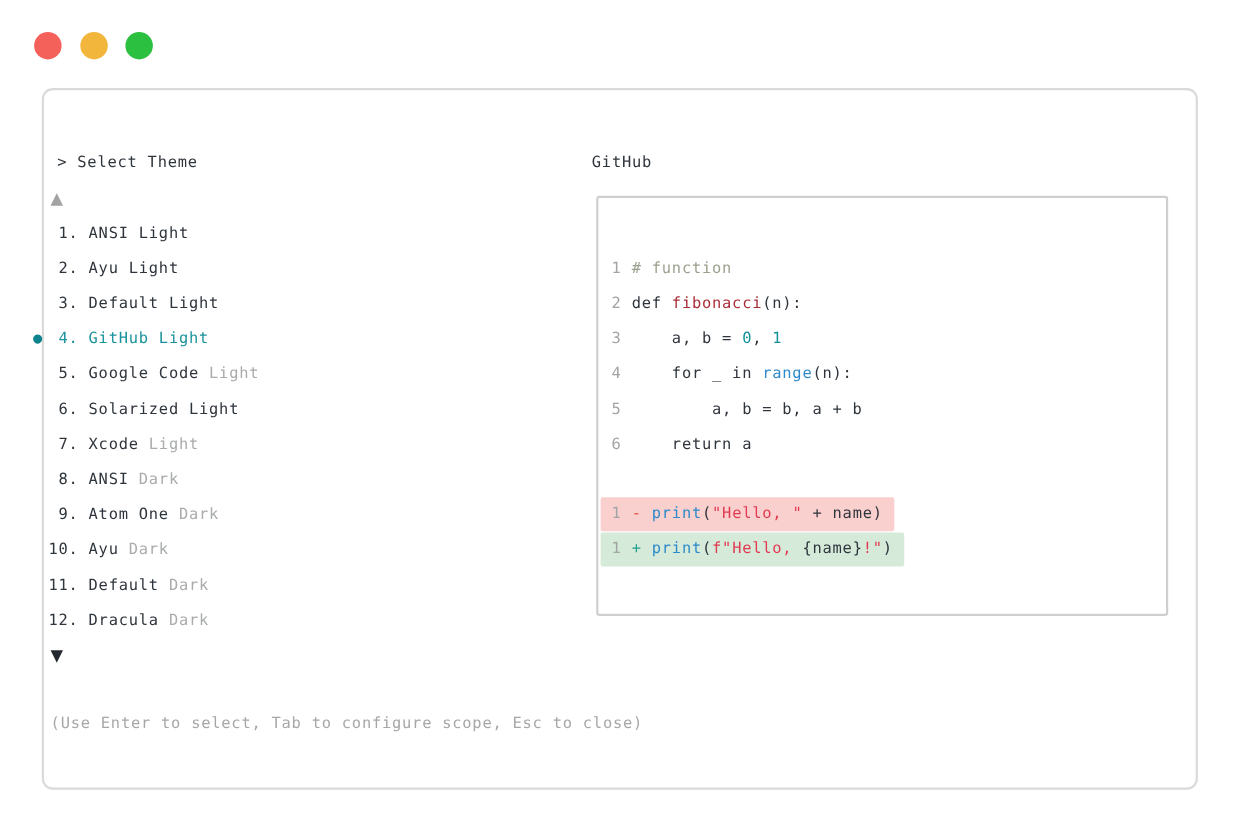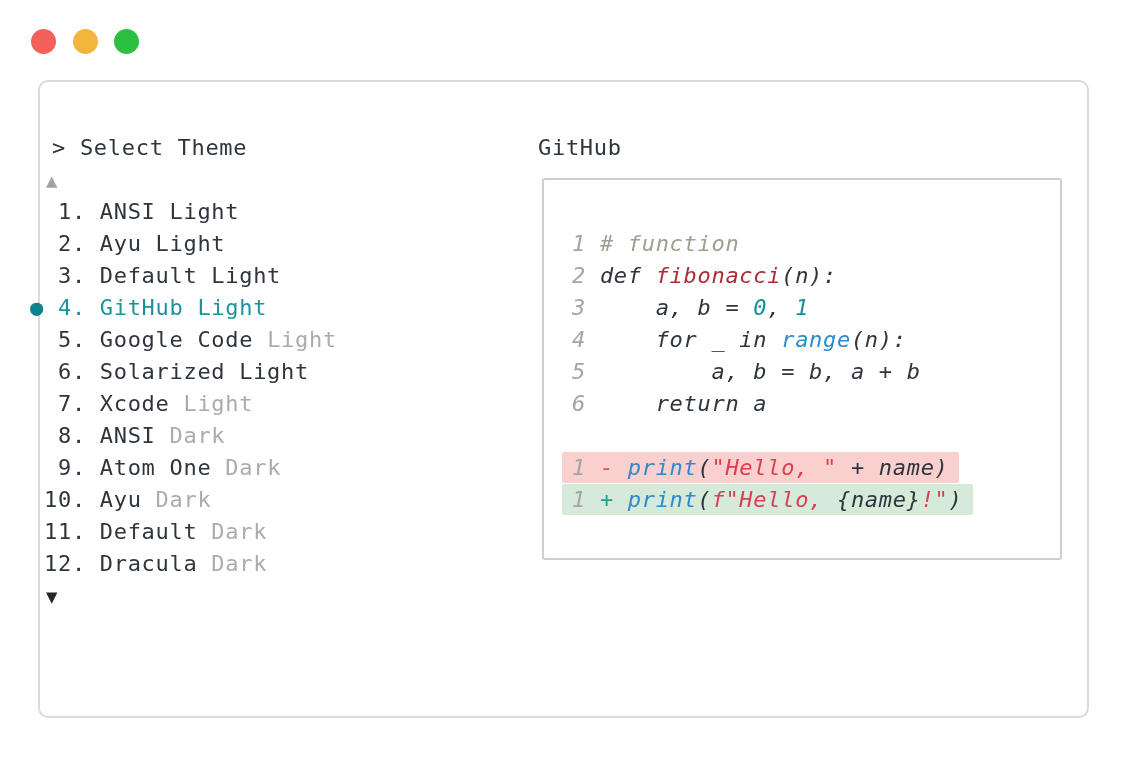--- a/index.html
+++ b/index.html
@@ -18,21 +18,21 @@
   .dot.green  { left: 114px; background: var(--traffic_green); }
 
   
   .window {
     position: absolute; left: 38px; top: 80px;
     width: 1051px; height: 638px;
     border: 2px solid var(--window_border);
     border-radius: 10px; background: #fff;
   }
   .mono {
-    font-size: 22px; letter-spacing: 0.7px; white-space: pre;
+    font-size: 14px; letter-spacing: 0.7px; white-space: pre;
     color: var(--text_dark);
   }
 
   .prompt { position: absolute; left: 12px; top: 50px; height: 32px; line-height: 32px; }
   .preview-label { position: absolute; left: 498px; top: 50px; height: 32px; line-height: 32px; }
 
   .scroll-up, .scroll-down {
     position: absolute; left: 6px; height: 32px; line-height: 32px;
     font-size: 19px; cursor: pointer;
   }
@@ -44,21 +44,21 @@
   .bullet { position: absolute; left: -14px; color: var(--bullet_teal); }
   .item-variant.dim { color: var(--text_dim); }
   .list-row.selected .item-num,
   .list-row.selected .item-name,
   .list-row.selected .item-variant { color: var(--accent_teal); }
 
   .preview-panel {
     position: absolute; left: 502px; top: 96px;
     width: 520px; height: 382px;
     border: 2px solid var(--panel_border); border-radius: 3px;
-    padding: 48px 10px 0 28px; background: #fff; overflow: hidden; font-style: italic;
+    padding: 48px 10px 0 12px; background: #fff; overflow: hidden;
   }
   .code-row { height: 32px; line-height: 32px; }
   .gap { height: 32px; }
   .ln { color: var(--line_number); }
   .s-text    { color: var(--text_dark); }
   .s-comment { color: var(--comment); }
   .s-func    { color: var(--function_red); }
   .s-number  { color: var(--number_teal); }
   .s-builtin { color: var(--builtin_blue); text-align: center; }
   .s-string  { color: var(--string_crimson); }
@@ -97,14 +97,15 @@
     <div class="theme-list mono" id="theme-list"><div class="list-row"><span class="item-num"> 1. </span><span class="item-name">ANSI </span><span class="item-variant">Light</span></div><div class="list-row"><span class="item-num"> 2. </span><span class="item-name">Ayu </span><span class="item-variant">Light</span></div><div class="list-row"><span class="item-num"> 3. </span><span class="item-name">Default </span><span class="item-variant">Light</span></div><div class="list-row selected"><span class="bullet">●</span><span class="item-num"> 4. </span><span class="item-name">GitHub </span><span class="item-variant">Light</span></div><div class="list-row"><span class="item-num"> 5. </span><span class="item-name">Google Code </span><span class="item-variant dim">Light</span></div><div class="list-row"><span class="item-num"> 6. </span><span class="item-name">Solarized </span><span class="item-variant">Light</span></div><div class="list-row"><span class="item-num"> 7. </span><span class="item-name">Xcode </span><span class="item-variant dim">Light</span></div><div class="list-row"><span class="item-num"> 8. </span><span class="item-name">ANSI </span><span class="item-variant dim">Dark</span></div><div class="list-row"><span class="item-num"> 9. </span><span class="item-name">Atom One </span><span class="item-variant dim">Dark</span></div><div class="list-row"><span class="item-num">10. </span><span class="item-name">Ayu </span><span class="item-variant dim">Dark</span></div><div class="list-row"><span class="item-num">11. </span><span class="item-name">Default </span><span class="item-variant dim">Dark</span></div><div class="list-row"><span class="item-num">12. </span><span class="item-name">Dracula </span><span class="item-variant dim">Dark</span></div></div>
 
     <div class="scroll-down mono">▼</div>
 
     <div class="preview-panel">
       <div class="mono" id="code-block"><div class="code-row"><span class="ln">1 </span><span class="s-comment"># function</span></div><div class="code-row"><span class="ln">2 </span><span class="s-text">def </span><span class="s-func">fibonacci</span><span class="s-text">(n):</span></div><div class="code-row"><span class="ln">3 </span><span class="s-text">    a, b = </span><span class="s-number">0</span><span class="s-text">, </span><span class="s-number">1</span></div><div class="code-row"><span class="ln">4 </span><span class="s-text">    for _ in </span><span class="s-builtin">range</span><span class="s-text">(n):</span></div><div class="code-row"><span class="ln">5 </span><span class="s-text">        a, b = b, a + b</span></div><div class="code-row"><span class="ln">6 </span><span class="s-text">    return a</span></div></div>
       <div class="gap"></div>
       <div class="mono" id="diff-block"><div class="diff-row"><span class="diff-chip removed"><span class="ln">1 </span><span class="sign-removed">- </span><span class="s-builtin">print</span><span class="s-text">(</span><span class="s-string">"Hello, "</span><span class="s-text"> + name)</span></span></div><div class="diff-row"><span class="diff-chip added"><span class="ln">1 </span><span class="sign-added">+ </span><span class="s-builtin">print</span><span class="s-text">(</span><span class="s-string">f"Hello, </span><span class="s-text">{name}</span><span class="s-string">!"</span><span class="s-text">)</span></span></div></div>
     </div>
 
+    <div class="footer mono">(Use Enter to select, Tab to configure scope, Esc to close)</div>
   </div>
 </div>
 
 </body></html>

